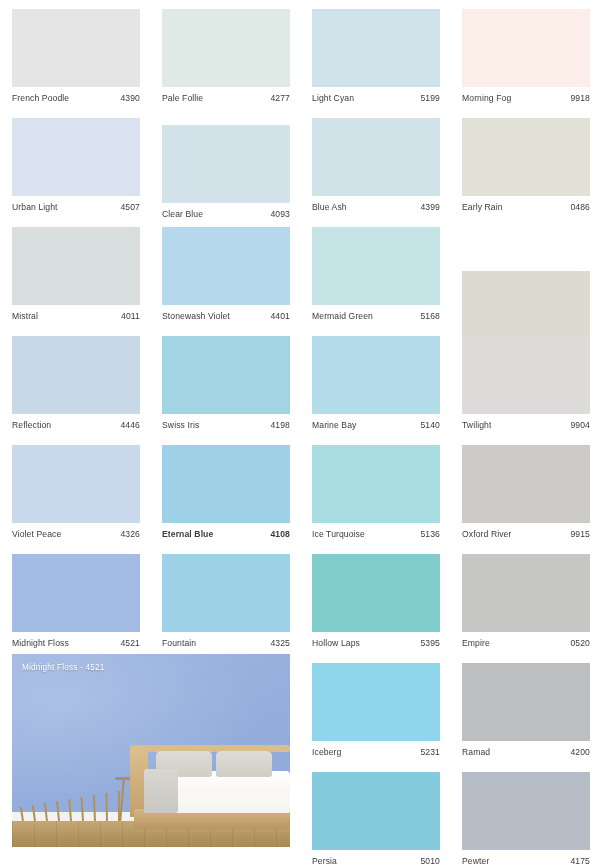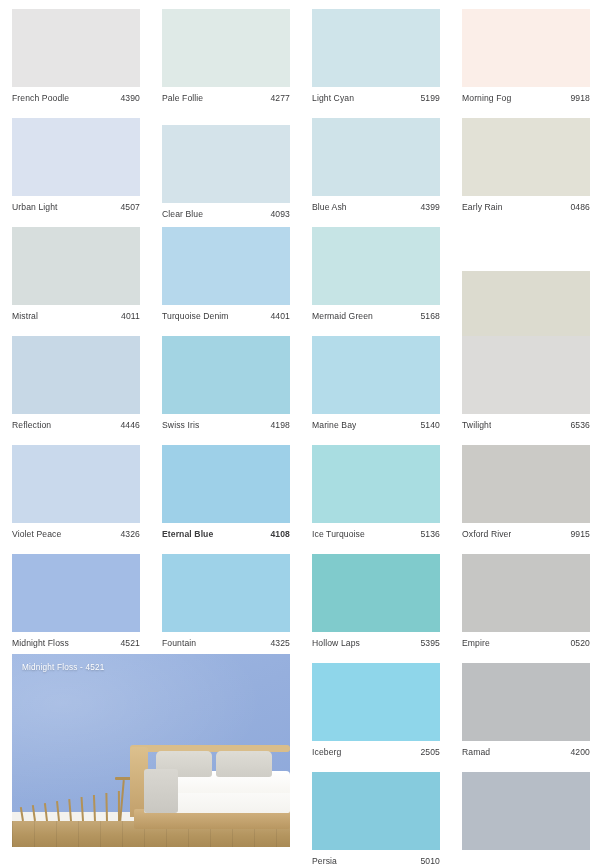--- a/index.html
+++ b/index.html
@@ -172,21 +172,21 @@
       <div class="cell" style="left: 12px; top: 227px;">
         <div class="chip" title="Mistral" style="background: rgb(215, 222, 221); height: 78px;"></div>
         <div class="cap">
           <span class="nm">Mistral</span>
           <span class="cd">4011</span>
         </div>
       </div>
       <div class="cell" style="left: 162px; top: 227px;">
         <div class="chip" title="Stonewash Denim" style="background: rgb(182, 216, 236); height: 78px;"></div>
         <div class="cap">
-          <span class="nm">Turquoise Denim</span>
+          <span class="nm">Stonewash Violet</span>
           <span class="cd">4401</span>
         </div>
       </div>
       <div class="cell" style="left: 312px; top: 227px;">
         <div class="chip" title="Mermaid Green" style="background: rgb(198, 228, 229); height: 78px;"></div>
         <div class="cap">
           <span class="nm">Mermaid Green</span>
           <span class="cd">5168</span>
         </div>
       </div>
@@ -215,21 +215,21 @@
         <div class="chip" title="Marine Bay" style="background: rgb(180, 220, 234); height: 78px;"></div>
         <div class="cap">
           <span class="nm">Marine Bay</span>
           <span class="cd">5140</span>
         </div>
       </div>
       <div class="cell" style="left: 462px; top: 336px;">
         <div class="chip" title="Twilight" style="background: rgb(220, 219, 217); height: 78px;"></div>
         <div class="cap">
           <span class="nm">Twilight</span>
-          <span class="cd">6536</span>
+          <span class="cd">9904</span>
         </div>
       </div>
       <div class="cell" style="left: 12px; top: 445px;">
         <div class="chip" title="Violet Peace" style="background: rgb(201, 217, 236); height: 78px;"></div>
         <div class="cap">
           <span class="nm">Violet Peace</span>
           <span class="cd">4326</span>
         </div>
       </div>
       <div class="cell" style="left: 162px; top: 445px; font-weight: bold;">
@@ -278,39 +278,43 @@
         <div class="chip" title="Empire" style="background: rgb(198, 198, 196); height: 78px;"></div>
         <div class="cap">
           <span class="nm">Empire</span>
           <span class="cd">0520</span>
         </div>
       </div>
       <div class="cell" style="left: 312px; top: 663px;">
         <div class="chip" title="Iceberg" style="background: rgb(143, 214, 234); height: 78px;"></div>
         <div class="cap">
           <span class="nm">Iceberg</span>
-          <span class="cd">2505</span>
+          <span class="cd">5231</span>
         </div>
       </div>
       <div class="cell" style="left: 462px; top: 663px;">
         <div class="chip" title="Ramad" style="background: rgb(189, 191, 193); height: 78px;"></div>
         <div class="cap">
           <span class="nm">Ramad</span>
           <span class="cd">4200</span>
         </div>
       </div>
       <div class="cell" style="left: 312px; top: 772px;">
         <div class="chip" title="Persia" style="background: rgb(134, 203, 221); height: 78px;"></div>
         <div class="cap">
           <span class="nm">Persia</span>
           <span class="cd">5010</span>
         </div>
       </div>
       <div class="cell" style="left: 462px; top: 772px;">
         <div class="chip" title="Pewter" style="background: rgb(182, 189, 198); height: 78px;"></div>
+        <div class="cap">
+          <span class="nm">Pewter</span>
+          <span class="cd">4175</span>
+        </div>
       </div>
     </div>
 
   <div class="photo" id="room-photo" style="left: 12px; top: 654px; width: 278px; height: 193px;">
     <div class="wall"></div>
     <div class="skirt"></div>
     <div class="floor"></div>
     <div class="slats" id="slats">
         <i style="left: 0px; height: 14px; transform: rotate(-9deg);"></i>
         <i style="left: 12px; height: 16px; transform: rotate(-7.9deg);"></i>

